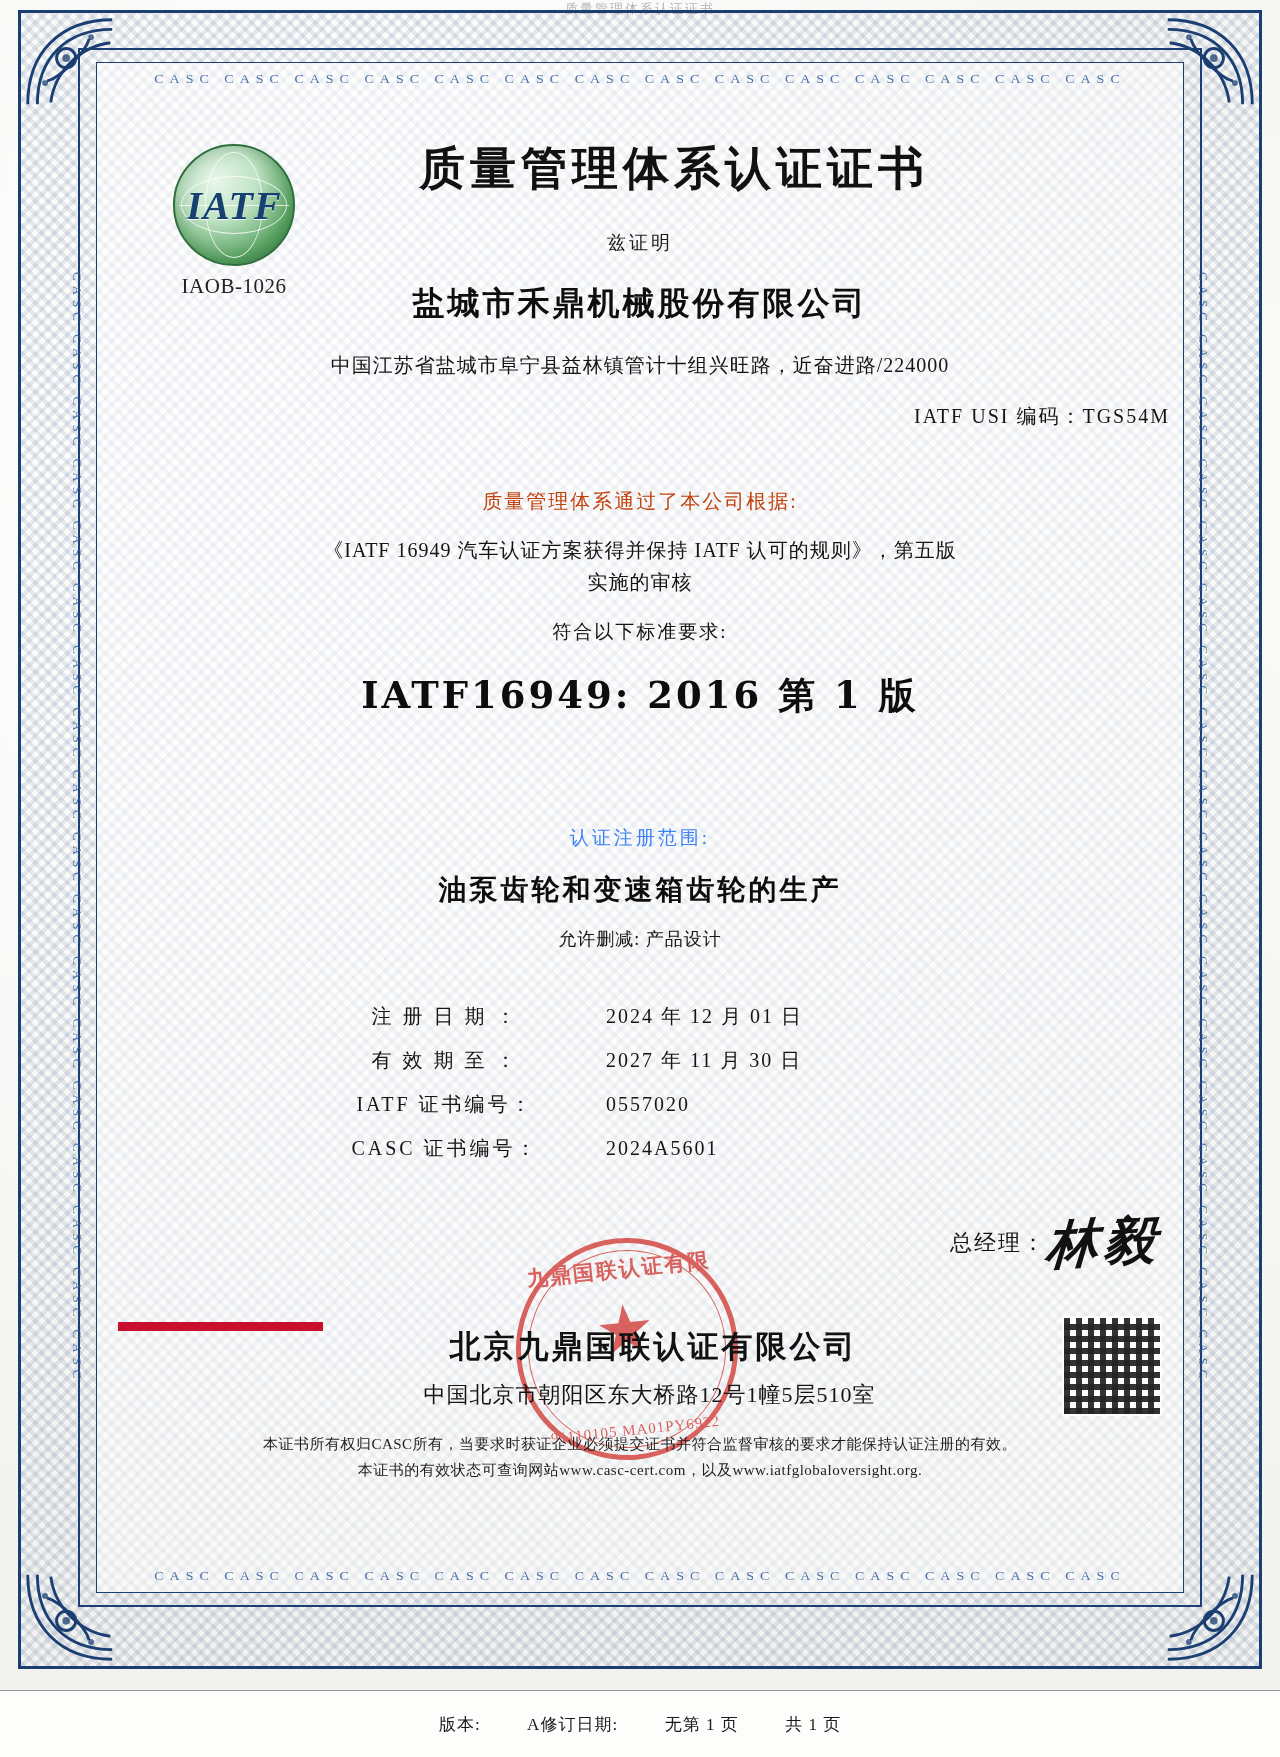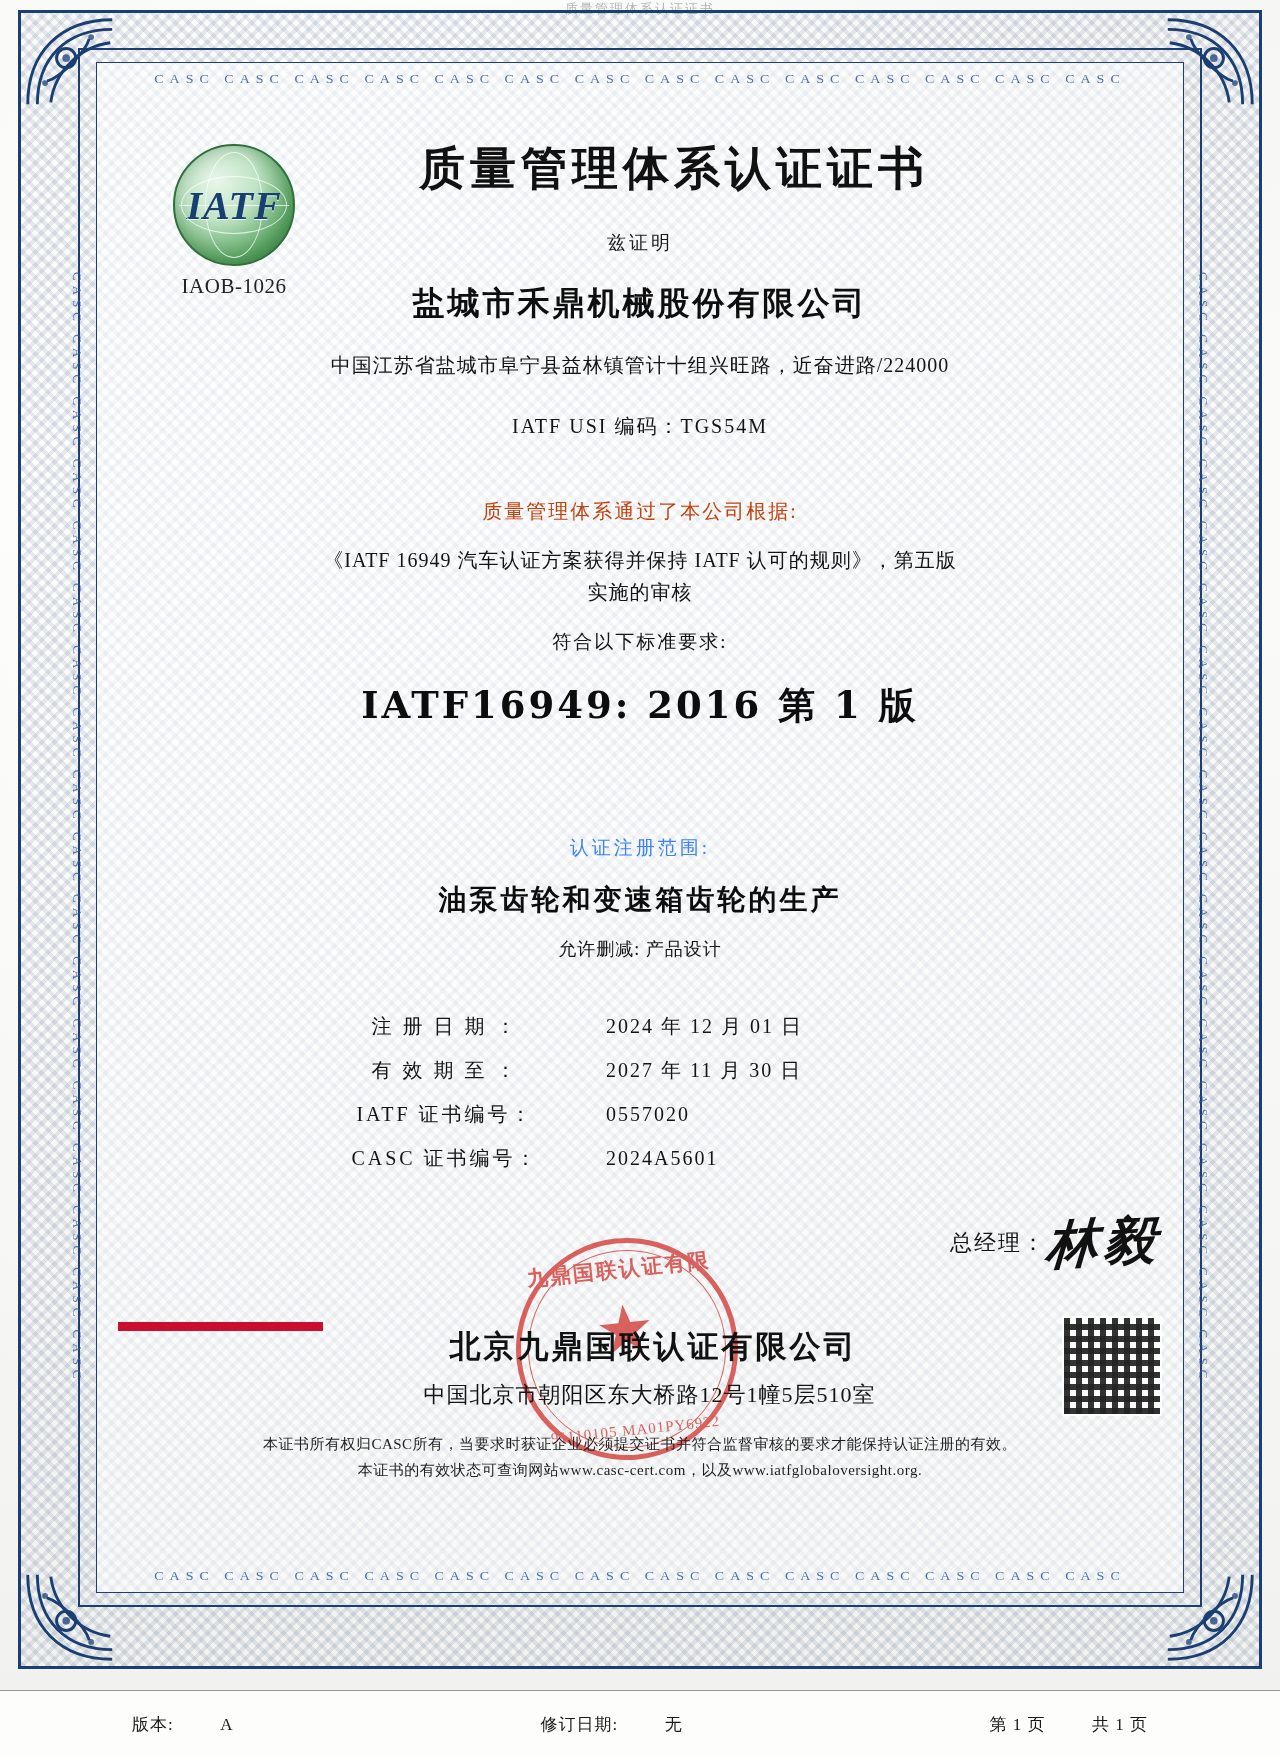--- a/index.html
+++ b/index.html
@@ -184,22 +184,23 @@
   }
   .address {
     font-size: 20px;
     letter-spacing: 1px;
     margin-top: 26px;
     color: #141414;
   }
   .usi {
     font-size: 20px;
     letter-spacing: 2px;
-    margin-top: 34px;
-    color: #141414;
+    margin-top: 24px;
+    color: #141414;
+    text-align: right;
   }
 
   .block-gap { height: 58px; }
 
   .statement {
     font-size: 20px;
     letter-spacing: 2px;
     color: #c2410c;
   }
   .rule-line {
@@ -410,21 +411,21 @@
 
   
   .bottom-bar {
     position: absolute;
     left: 0; right: 0;
     bottom: 0;
     height: 66px;
     border-top: 1px solid #999;
     display: flex;
     align-items: center;
-    justify-content: space-between;
+    justify-content: center;
     padding: 0 132px;
     font-size: 17px;
     color: #1a1a1a;
     letter-spacing: 1px;
     background: #fdfdfc;
   }
   .bottom-bar .cell { white-space: nowrap; }
   .bottom-bar .cell .sep { display: inline-block; width: 36px; }
 
   

